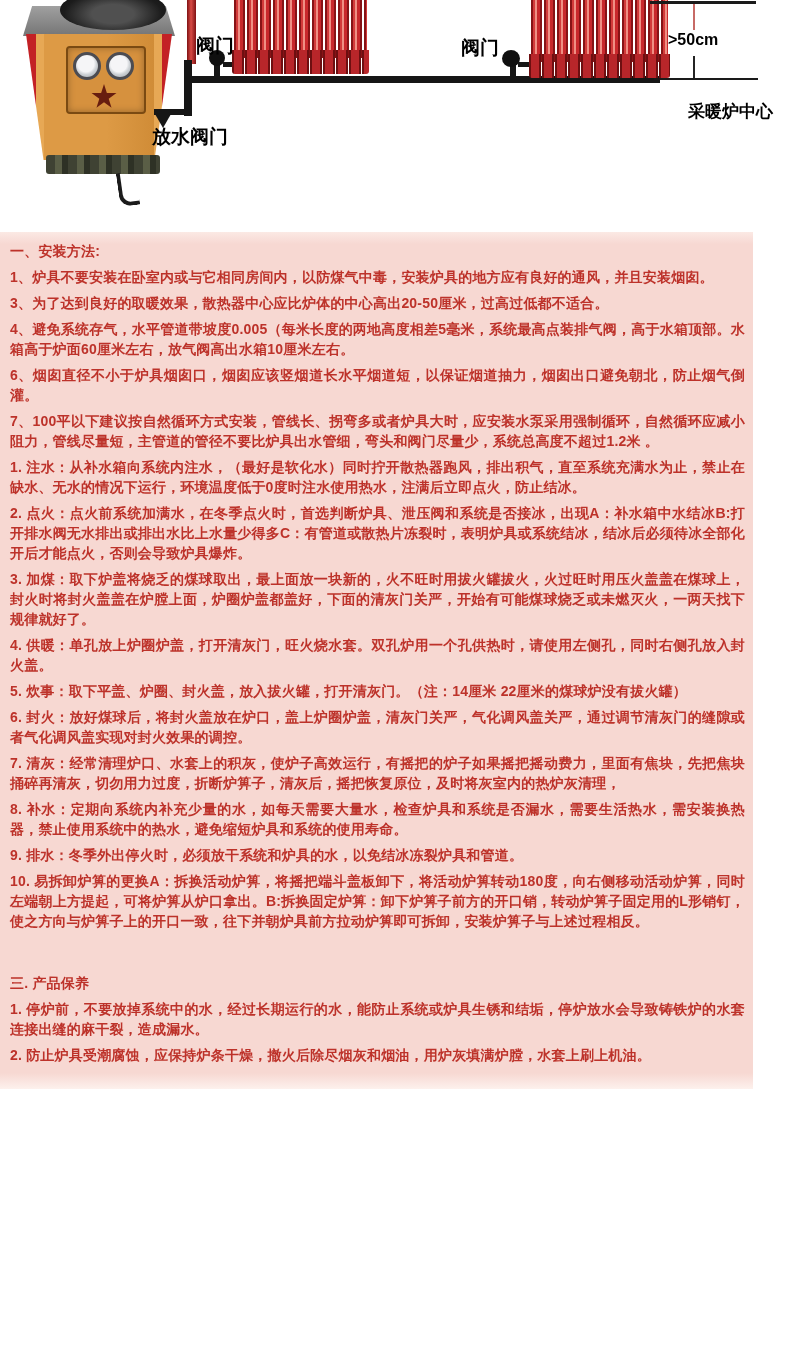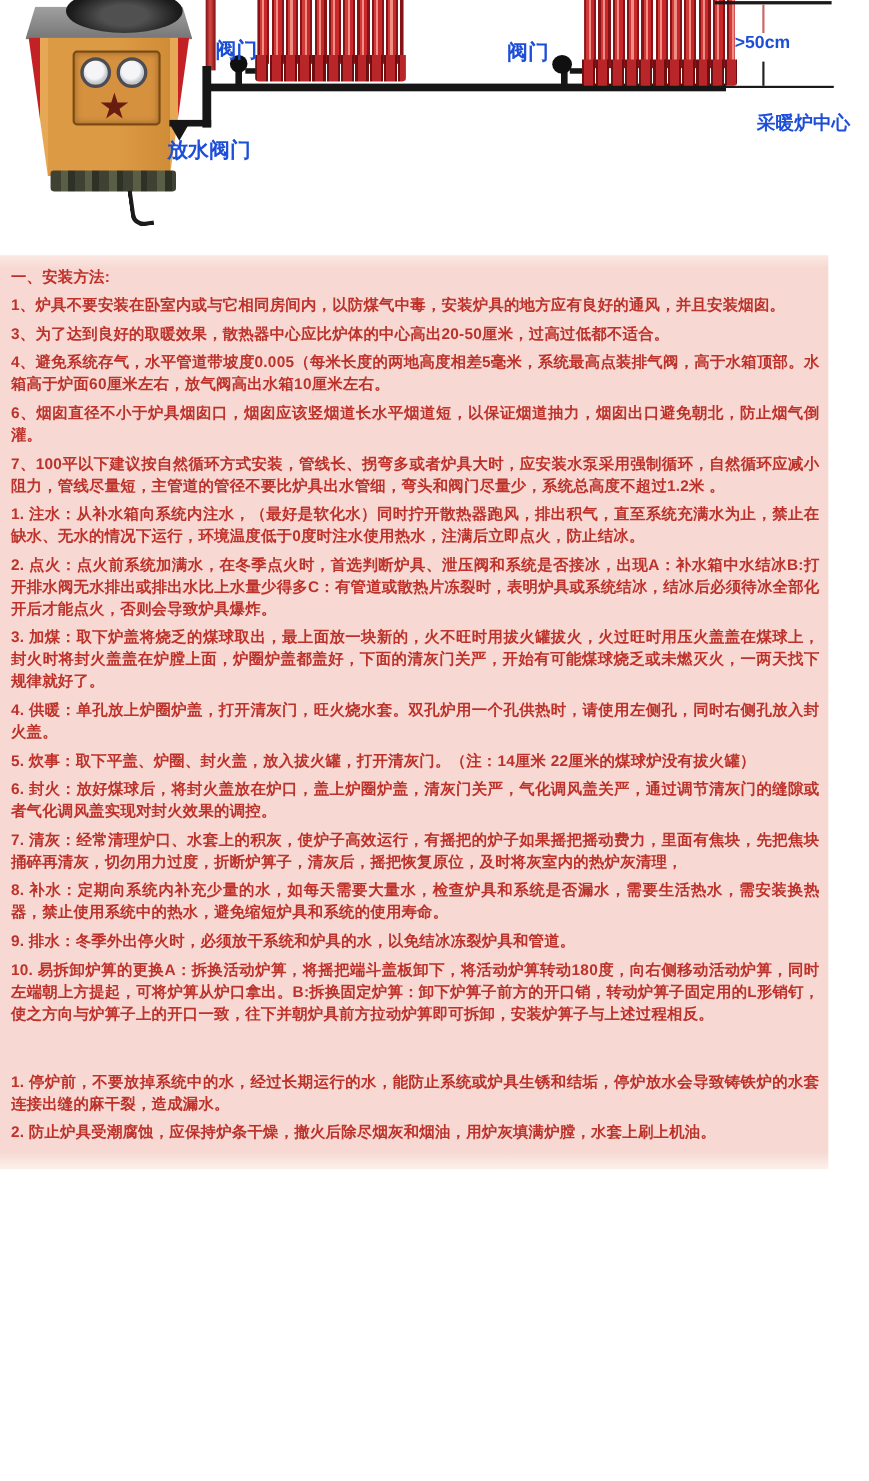--- a/index.html
+++ b/index.html
@@ -49,21 +49,21 @@
 
   .radiator-tubes { position:absolute; top:0; height:58px;
     background:repeating-linear-gradient(90deg,#871316 0 2px,#d23a3a 2px 4px,#ef8f84 4px 6px,#c8282c 6px 9px,#871316 9px 11px,rgba(0,0,0,0) 11px 13px); }
   .radiator-knobs { position:absolute; height:24px; border-radius:0 0 3px 3px;
     background:repeating-linear-gradient(90deg,#6e0f11 0 2px,#b8262a 2px 10px,#6e0f11 10px 12px,rgba(0,0,0,0) 12px 13px); }
   .rad1-tubes { left:234px; width:133px; }
   .rad1-knobs { left:232px; top:50px; width:137px; }
   .rad2-tubes { left:531px; width:137px; height:62px; }
   .rad2-knobs { left:529px; top:54px; width:141px; }
 
-  .diagram-label { position:absolute; color:#1d4ed8; font-weight:bold; font-size:19px; white-space:nowrap; }
+  .diagram-label { position:absolute; color:#000000; font-weight:bold; font-size:19px; white-space:nowrap; }
   .label-valve-1 { left:196px; top:33px; }
   .label-valve-2 { left:461px; top:35px; }
   .label-drain   { left:152px; top:124px;text-align:right; }
   .label-dist    { left:668px; top:31px; font-size:16px; }
   .label-center  { left:644px; top:100px; font-size:17px;margin-left:44px; }
 
   .dim-top-line  { position:absolute; left:650px; top:1px;  width:106px; height:3px; background:#1a1a1a; }
   .dim-tick-up   { position:absolute; left:693px; top:4px;  width:2px;  height:26px; background:#c76a66; }
   .dim-tick-down { position:absolute; left:693px; top:56px; width:2px;  height:22px; background:#242424; }
   .dim-bot-line  { position:absolute; left:654px; top:78px; width:104px; height:2px; background:#1a1a1a; }
@@ -144,18 +144,19 @@
         <p class="item">3. 加煤：取下炉盖将烧乏的煤球取出，最上面放一块新的，火不旺时用拔火罐拔火，火过旺时用压火盖盖在煤球上，封火时将封火盖盖在炉膛上面，炉圈炉盖都盖好，下面的清灰门关严，开始有可能煤球烧乏或未燃灭火，一两天找下规律就好了。</p>
         <p class="item">4. 供暖：单孔放上炉圈炉盖，打开清灰门，旺火烧水套。双孔炉用一个孔供热时，请使用左侧孔，同时右侧孔放入封火盖。</p>
         <p class="item">5. 炊事：取下平盖、炉圈、封火盖，放入拔火罐，打开清灰门。（注：14厘米 22厘米的煤球炉没有拔火罐）</p>
         <p class="item">6. 封火：放好煤球后，将封火盖放在炉口，盖上炉圈炉盖，清灰门关严，气化调风盖关严，通过调节清灰门的缝隙或者气化调风盖实现对封火效果的调控。</p>
         <p class="item">7. 清灰：经常清理炉口、水套上的积灰，使炉子高效运行，有摇把的炉子如果摇把摇动费力，里面有焦块，先把焦块捅碎再清灰，切勿用力过度，折断炉箅子，清灰后，摇把恢复原位，及时将灰室内的热炉灰清理，</p>
         <p class="item">8. 补水：定期向系统内补充少量的水，如每天需要大量水，检查炉具和系统是否漏水，需要生活热水，需安装换热器，禁止使用系统中的热水，避免缩短炉具和系统的使用寿命。</p>
         <p class="item">9. 排水：冬季外出停火时，必须放干系统和炉具的水，以免结冰冻裂炉具和管道。</p>
         <p class="item">10. 易拆卸炉箅的更换A：拆换活动炉箅，将摇把端斗盖板卸下，将活动炉箅转动180度，向右侧移动活动炉箅，同时左端朝上方提起，可将炉箅从炉口拿出。B:拆换固定炉箅：卸下炉箅子前方的开口销，转动炉箅子固定用的L形销钉，使之方向与炉箅子上的开口一致，往下并朝炉具前方拉动炉箅即可拆卸，安装炉箅子与上述过程相反。</p>
       </div>
       <div class="section">
+        <p class="heading">三. 产品保养</p>
         <p class="item">1. 停炉前，不要放掉系统中的水，经过长期运行的水，能防止系统或炉具生锈和结垢，停炉放水会导致铸铁炉的水套连接出缝的麻干裂，造成漏水。</p>
         <p class="item">2. 防止炉具受潮腐蚀，应保持炉条干燥，撤火后除尽烟灰和烟油，用炉灰填满炉膛，水套上刷上机油。</p>
       </div>
     </div>
 
 </div>
 
 </body></html>

